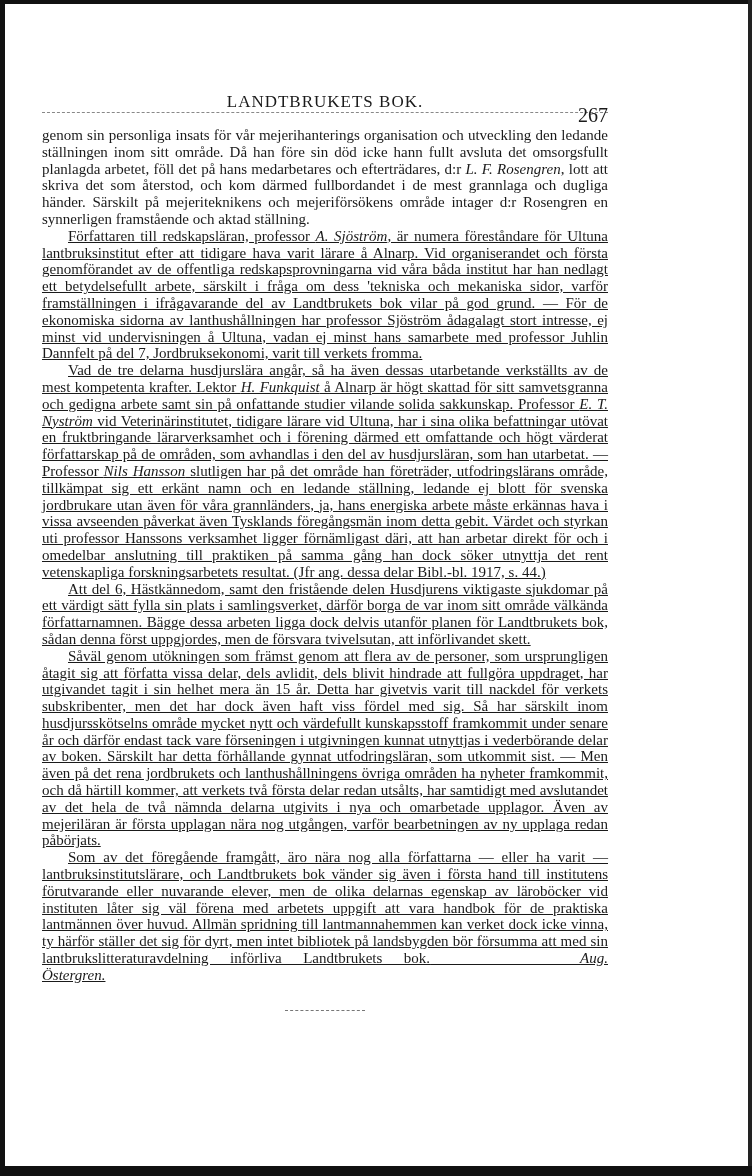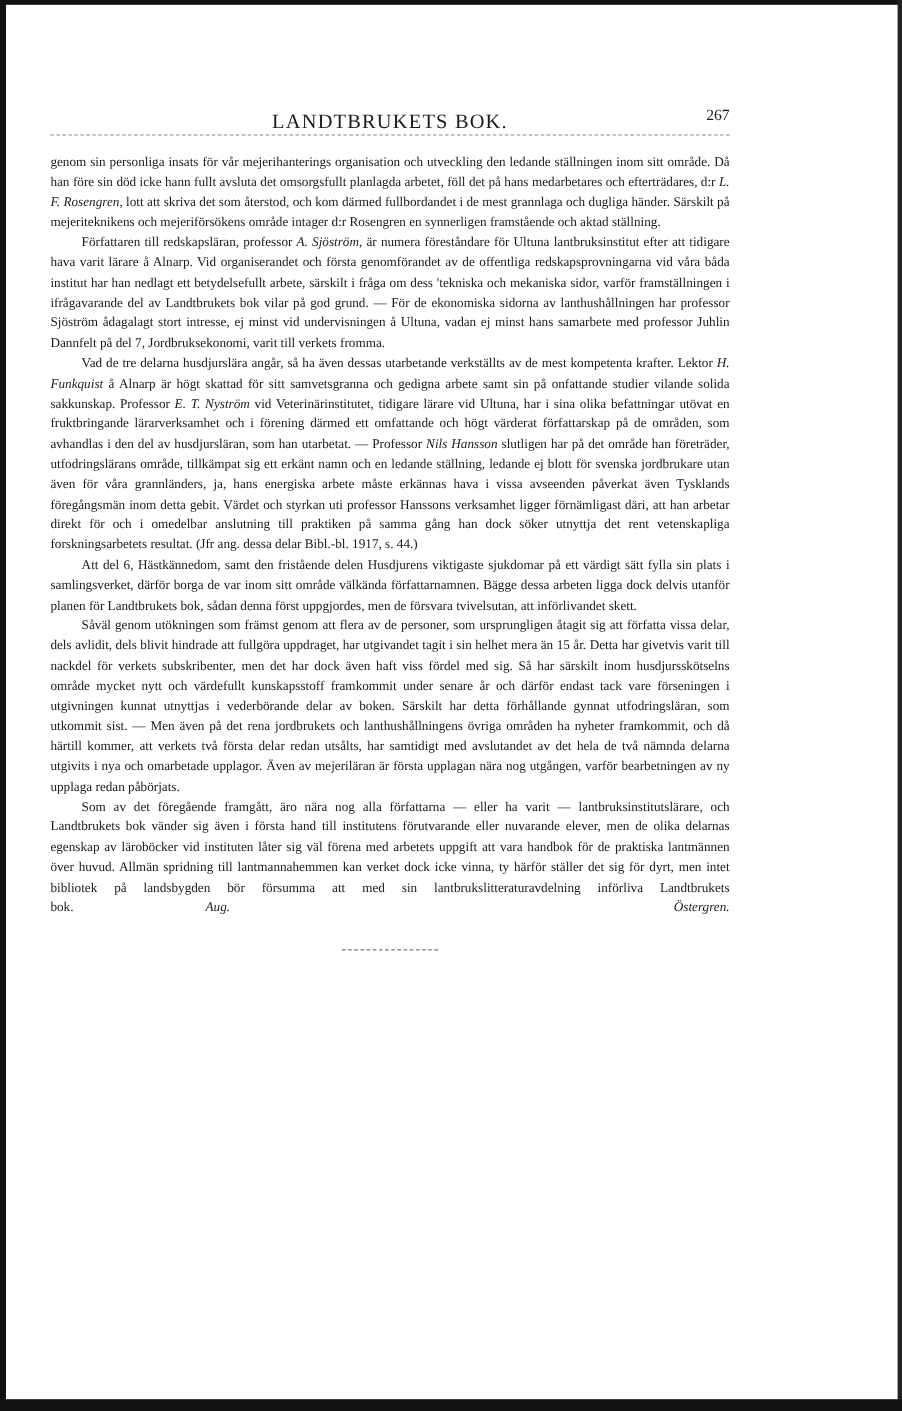--- a/index.html
+++ b/index.html
@@ -19,28 +19,28 @@
   }
   .running-head {
     position: relative; height: 24px;
     border-bottom: 1px dashed #888;
   }
   .running-title {
     position: absolute; left: 0; right: 0; top: 4px; text-align: center;
     font-size: 17px; letter-spacing: 1px;
   }
   .page-number {
-    position: absolute; right: 0; top: 0; font-size: 13px;
+    position: absolute; right: 0; top: 16px; font-size: 20px;
   }
   .body {
     margin-top: 14px;
-    font-size: 11px; line-height: 16.8px; text-align: justify;
+    font-size: 15px; line-height: 16.8px; text-align: justify;
   }
   .body p { margin: 0; text-indent: 0; }
-  .body p.indent { text-indent: 26px; }
+  .body p.indent { text-indent: 26px; text-decoration: underline; }
   .body p.last-line-sig { text-align: justify; text-align-last: justify; }
   .sig { font-style: italic; }
   i { font-style: italic; }
   .ornament {
     margin: 26px auto 0 auto; width: 80px; border-top: 1px dashed #777;
   }
 </style>
 </head>
 <body>
 

